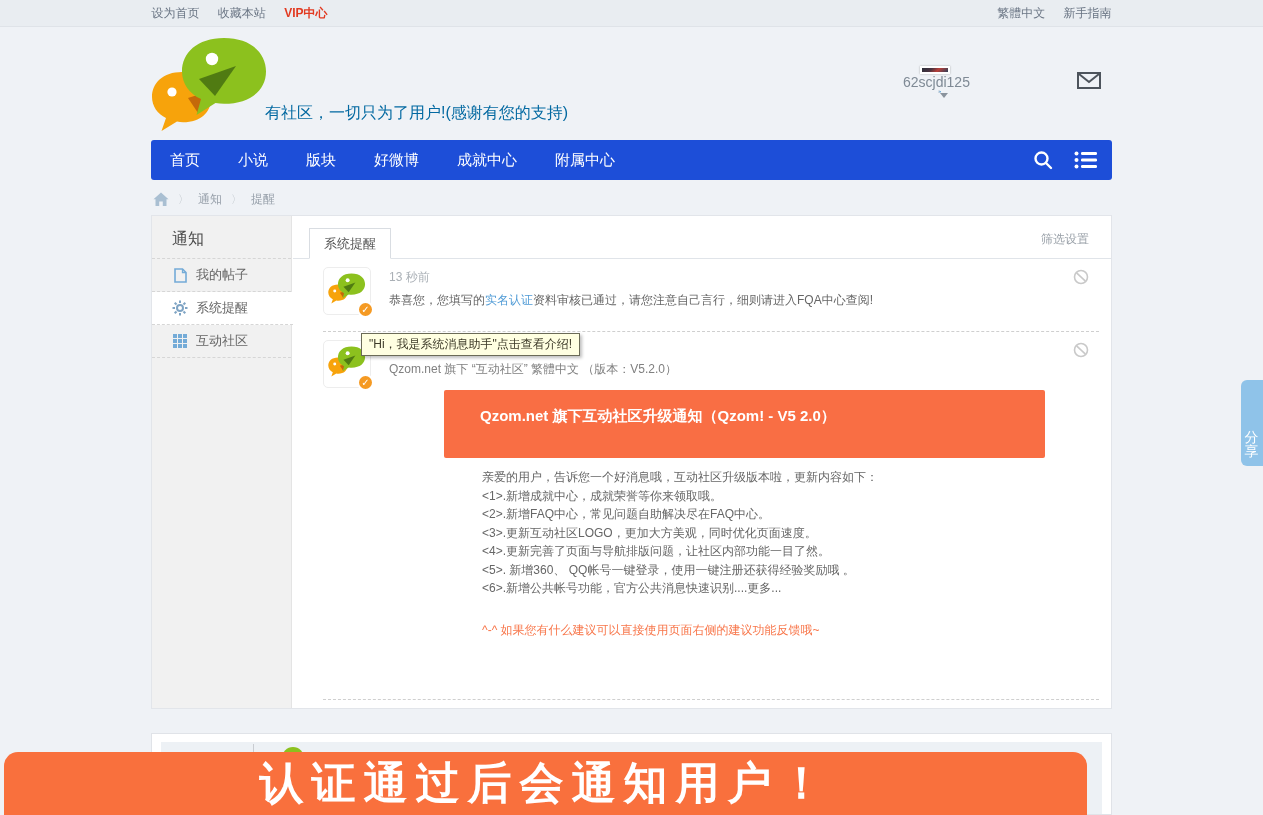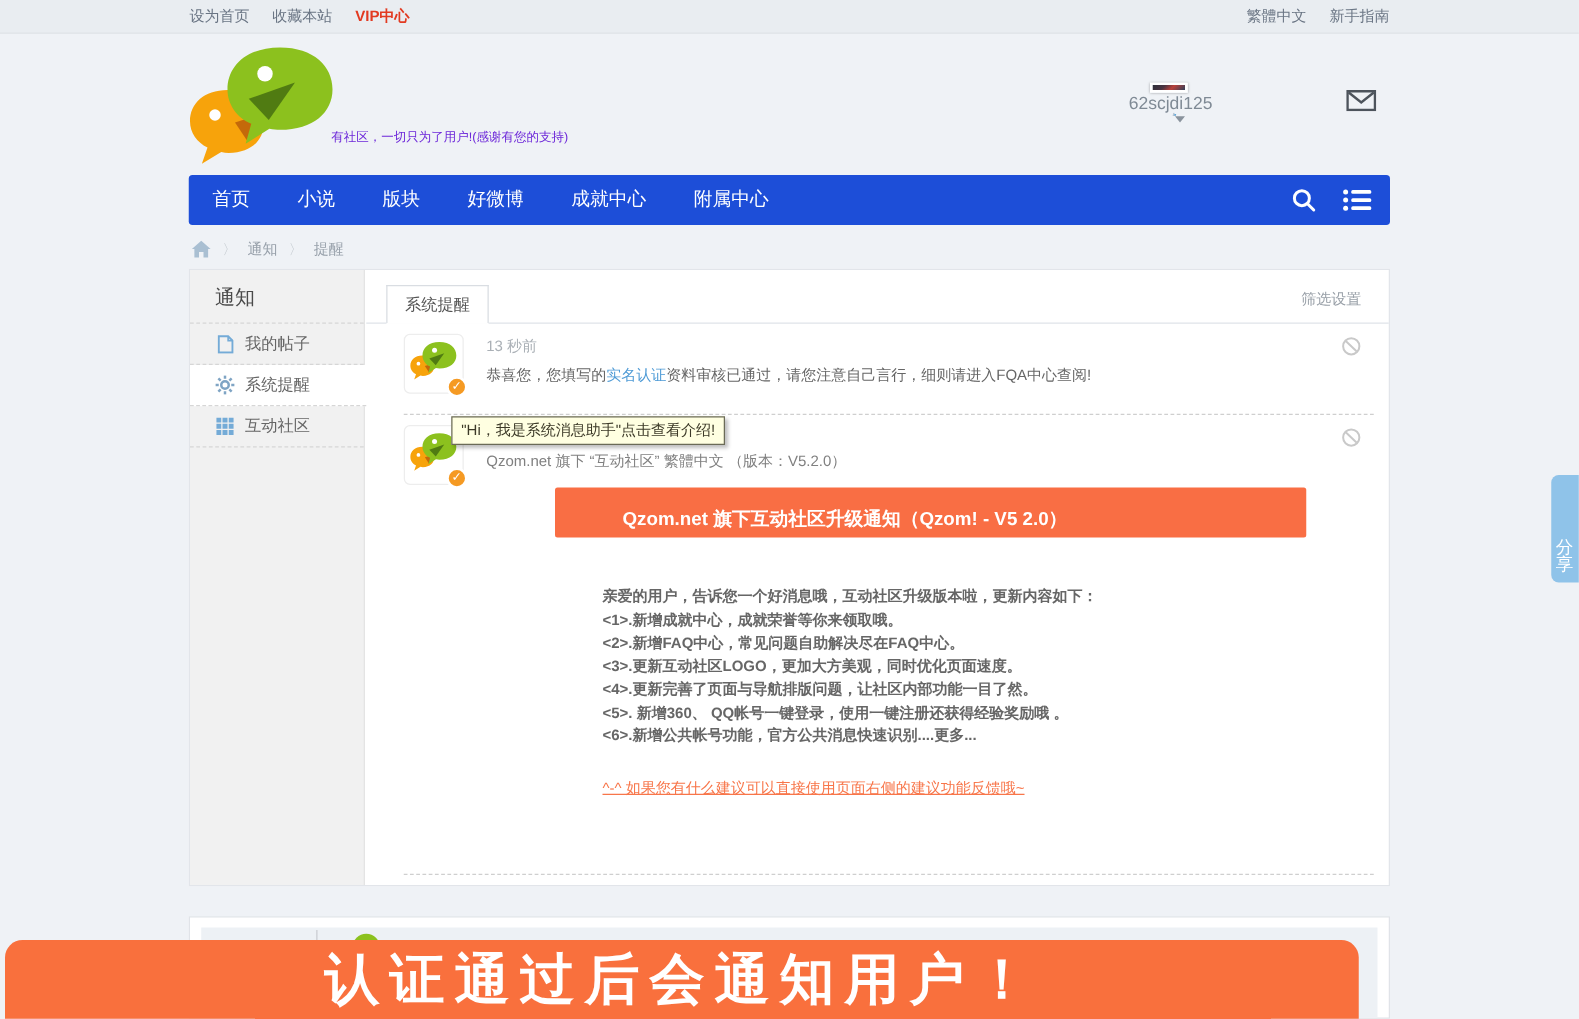--- a/index.html
+++ b/index.html
@@ -13,21 +13,21 @@
   }
   
   .topbar { position:absolute; top:0; left:0; right:0; height:27px; background:#e9edf1; border-bottom:1px solid #dfe3e8; }
   .topbar-inner { width:960px; margin:0 auto; height:27px; display:flex; justify-content:space-between; font-size:12px; color:#6a7584; line-height:26px; }
   .topbar a { text-decoration:none; color:#6a7584; margin-right:15px; cursor:pointer; }
   .topbar .right a { margin-right:0; margin-left:15px; }
   .topbar a.vip { color:#e23a21; font-weight:bold; }
 
   
   .logo { position:absolute; left:148px; top:36px; width:124px; height:100px; cursor:pointer; }
-  .tagline { position:absolute; left:265px; top:103px; font-size:10px; color:#6d28d9; }
+  .tagline { position:absolute; left:265px; top:103px; font-size:16px; color:#0369a1; }
 
   .userblock { position:absolute; top:66px; left:903px; height:32px; display:flex; align-items:center;flex-direction:column; }
   .user-avatar { width:30px; height:30px; border:2px solid #fff; box-shadow:0 0 2px rgba(0,0,0,.35);
     background:linear-gradient(135deg,#2b2f3a 0%,#4a3340 35%,#b8403a 60%,#30405a 100%); margin-right:10px; }
   .username { font-size:14px; color:#7f8a95; margin-right:7px; cursor:pointer; }
   .caret { width:0; height:0; border-left:4px solid transparent; border-right:4px solid transparent; border-top:5px solid #8a939d; margin-left:8px; cursor:pointer; }
   .mail-top { position:absolute; left:1077px; top:72px; cursor:pointer; }
 
   
   .nav { position:absolute; top:140px; left:151px; width:961px; height:40px; background:#1d4ed8; border-radius:3px; display:flex; align-items:center; }
@@ -65,24 +65,24 @@
   .n-msg { position:absolute; left:96px; top:33px; font-size:12px; color:#666; }
   .n-msg a { color:#4f9bd6; text-decoration:none; cursor:pointer; }
   .block-icn { position:absolute; right:22px; top:10px; cursor:pointer; }
   .dashes { position:absolute; left:30px; right:12px; border-bottom:1px dashed #cfcfcf; }
   .n1 .dashes { bottom:0; }
   .n2 .dashes { top:367px; }
 
   .tooltip { position:absolute; left:68px; top:1px; background:#ffffe1; border:1px solid #6b6b57; padding:2px 7px;
     font-size:12px; color:#3d3a28; box-shadow:2px 2px 3px rgba(0,0,0,.25); white-space:nowrap; z-index:3; }
   .n2-title { position:absolute; left:96px; top:29px; font-size:12px; color:#808080; }
-  .msg-banner { position:absolute; left:151px; top:58px; width:601px; height:40px; background:#f96e44; border-radius:2px;
-    color:#fff; font-size:15px; font-weight:bold; line-height:52px; padding-left:54px; }
-  .msg-body { position:absolute; left:189px; top:136px; font-size:12px; color:#666; line-height:18.5px;font-weight:bold; }
-  .msg-note { position:absolute; left:189px; top:290px; font-size:12px; color:#f8764a;text-decoration:underline; }
+  .msg-banner { position:absolute; left:151px; top:58px; width:601px; height:68px; background:#f96e44; border-radius:2px;
+    color:#fff; font-size:15px; font-weight:bold; line-height:52px; padding-left:36px; }
+  .msg-body { position:absolute; left:189px; top:136px; font-size:12px; color:#666; line-height:18.5px; }
+  .msg-note { position:absolute; left:189px; top:290px; font-size:12px; color:#f8764a; }
 
   
   .panel2 { position:absolute; top:733px; left:151px; width:961px; height:82px; background:#fff; border:1px solid #e0e3e8; }
   .panel2-inner { position:absolute; left:9px; right:9px; top:8px; bottom:0; background:#edf1f5; }
   .panel2-divider { position:absolute; left:101px; top:10px; width:1px; height:60px; background:#c9ccd1; }
   .panel2-avatar-peek { position:absolute; left:130px; top:13px; width:22px; height:22px; border-radius:50%; background:#8cc11e; }
 
   
   .share-tab { position:absolute; right:0; top:380px; width:22px; height:86px; background:#8fc3e9; border-radius:6px 0 0 6px;
     color:#fff; font-size:14px; writing-mode:vertical-rl; letter-spacing:13px; text-align:center; line-height:22px; padding-top:17px; cursor:pointer; z-index:5; }

